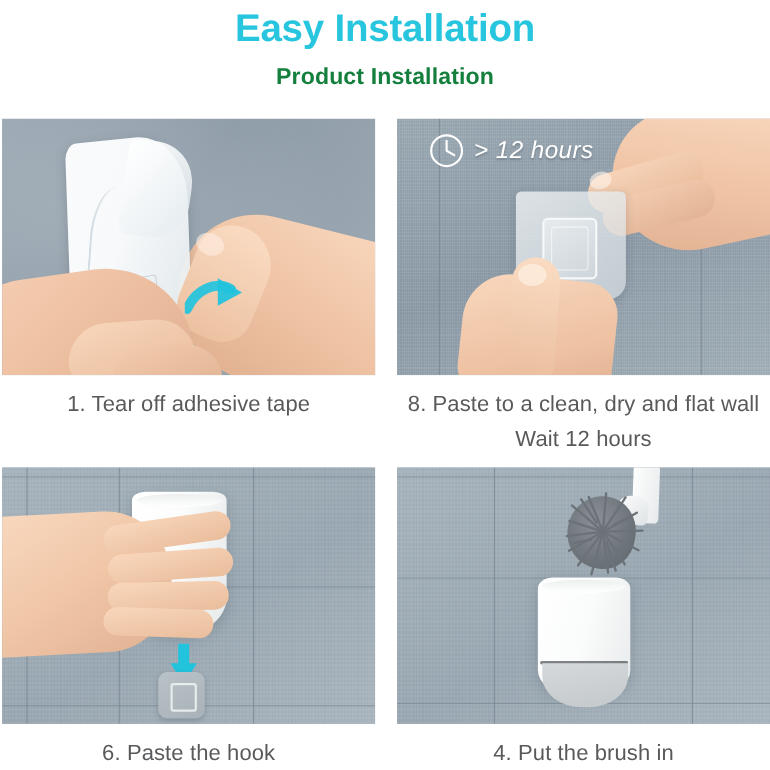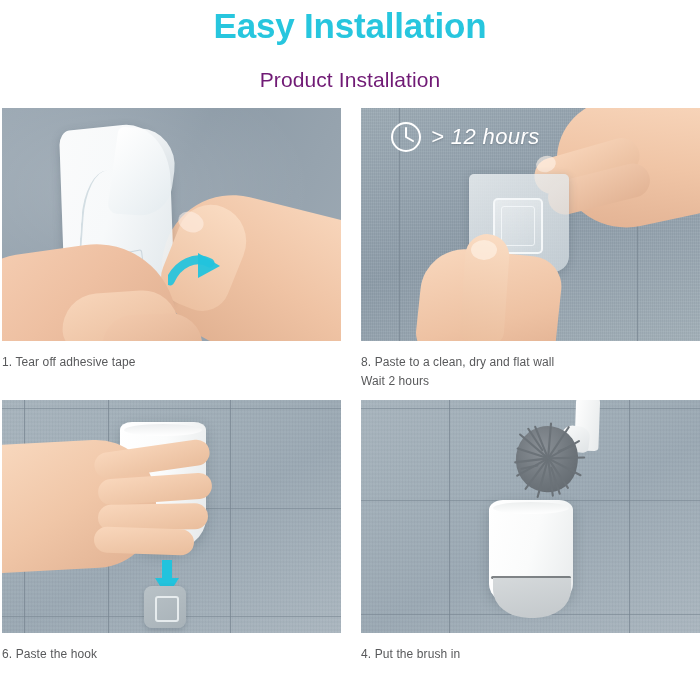--- a/index.html
+++ b/index.html
@@ -32,25 +32,25 @@
   .main-title {
     margin: 0;
     padding-top: 6px;
     font-size: 35px;
     font-weight: bold;
     color: #27c6de;
     letter-spacing: -0.2px;
     line-height: 1.15;
   }
   .sub-title {
-    margin: 14px;
+    margin: 4px;
     padding-top: 8px;
     font-size: 21px;
-    font-weight: normal;
-    color: #701a75;
+    font-weight: bold;
+    color: #15803d;
     letter-spacing: 0.1px;
   }
 
   
   .steps {
     position: absolute;
     left: 2px;
     top: 108px;
     width: 698px;
   }
@@ -420,23 +420,23 @@
     border-radius: 0 0 36px 36px / 0 0 28px 28px;
   }
 
   
   .captions {
     display: flex;
     width: 698px;
   }
   .caption {
     width: 339px;
-    text-align: left;
+    text-align: center;
     color: #58595b;
-    font-size: 12px;
+    font-size: 20px;
     line-height: 1.55;
     padding-top: 12px;
     letter-spacing: 0.1px;
   }
   .caption-line { display: block; }
   .row-2-wrap { margin-top: 10px; }
 </style>
 </head>
 <body>
 
@@ -507,21 +507,21 @@
 
     </div>
 
     <div class="captions">
       <div class="caption">
         <span class="caption-line">1. Tear off adhesive tape</span>
       </div>
       <div class="gap-col"></div>
       <div class="caption">
         <span class="caption-line">8. Paste to a clean, dry and flat wall</span>
-        <span class="caption-line">Wait 2 hours</span>
+        <span class="caption-line">Wait 12 hours</span>
       </div>
     </div>
 
     <div class="row row-1 row-2-wrap">
 
       <div class="cell">
         <div class="photo">
           <div class="wall-tile"></div>
           <div class="grout-v" style="left:22px;"></div>
           <div class="grout-v" style="left:106px;"></div>

